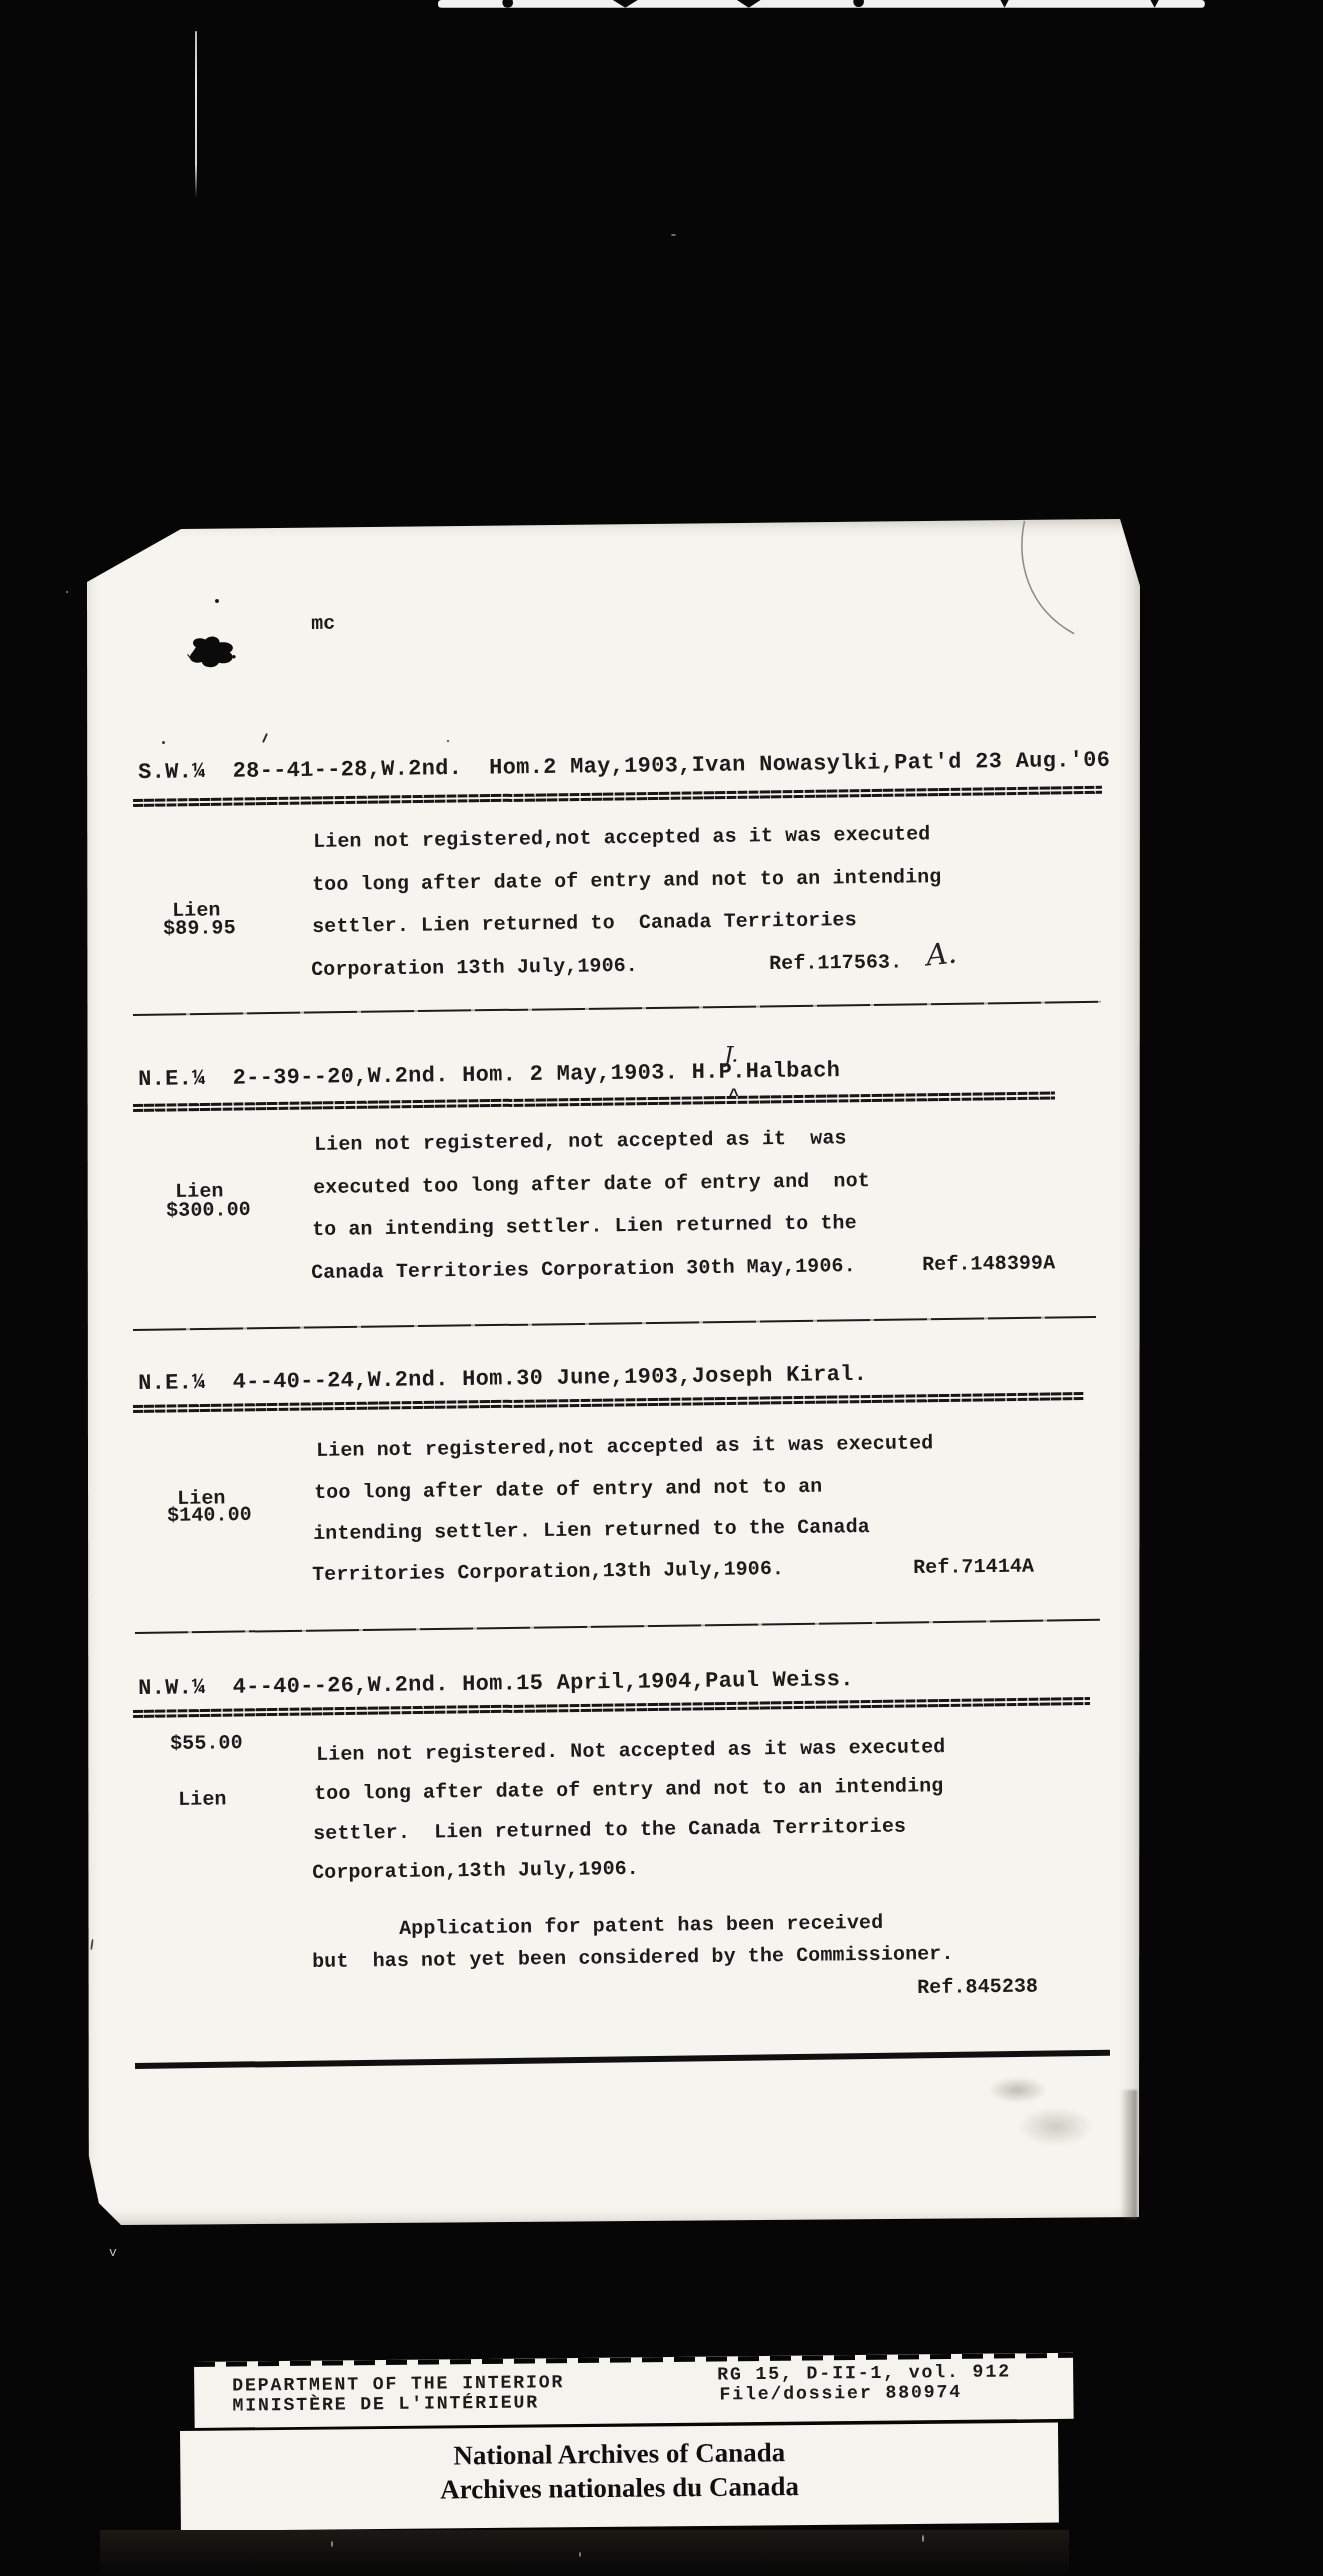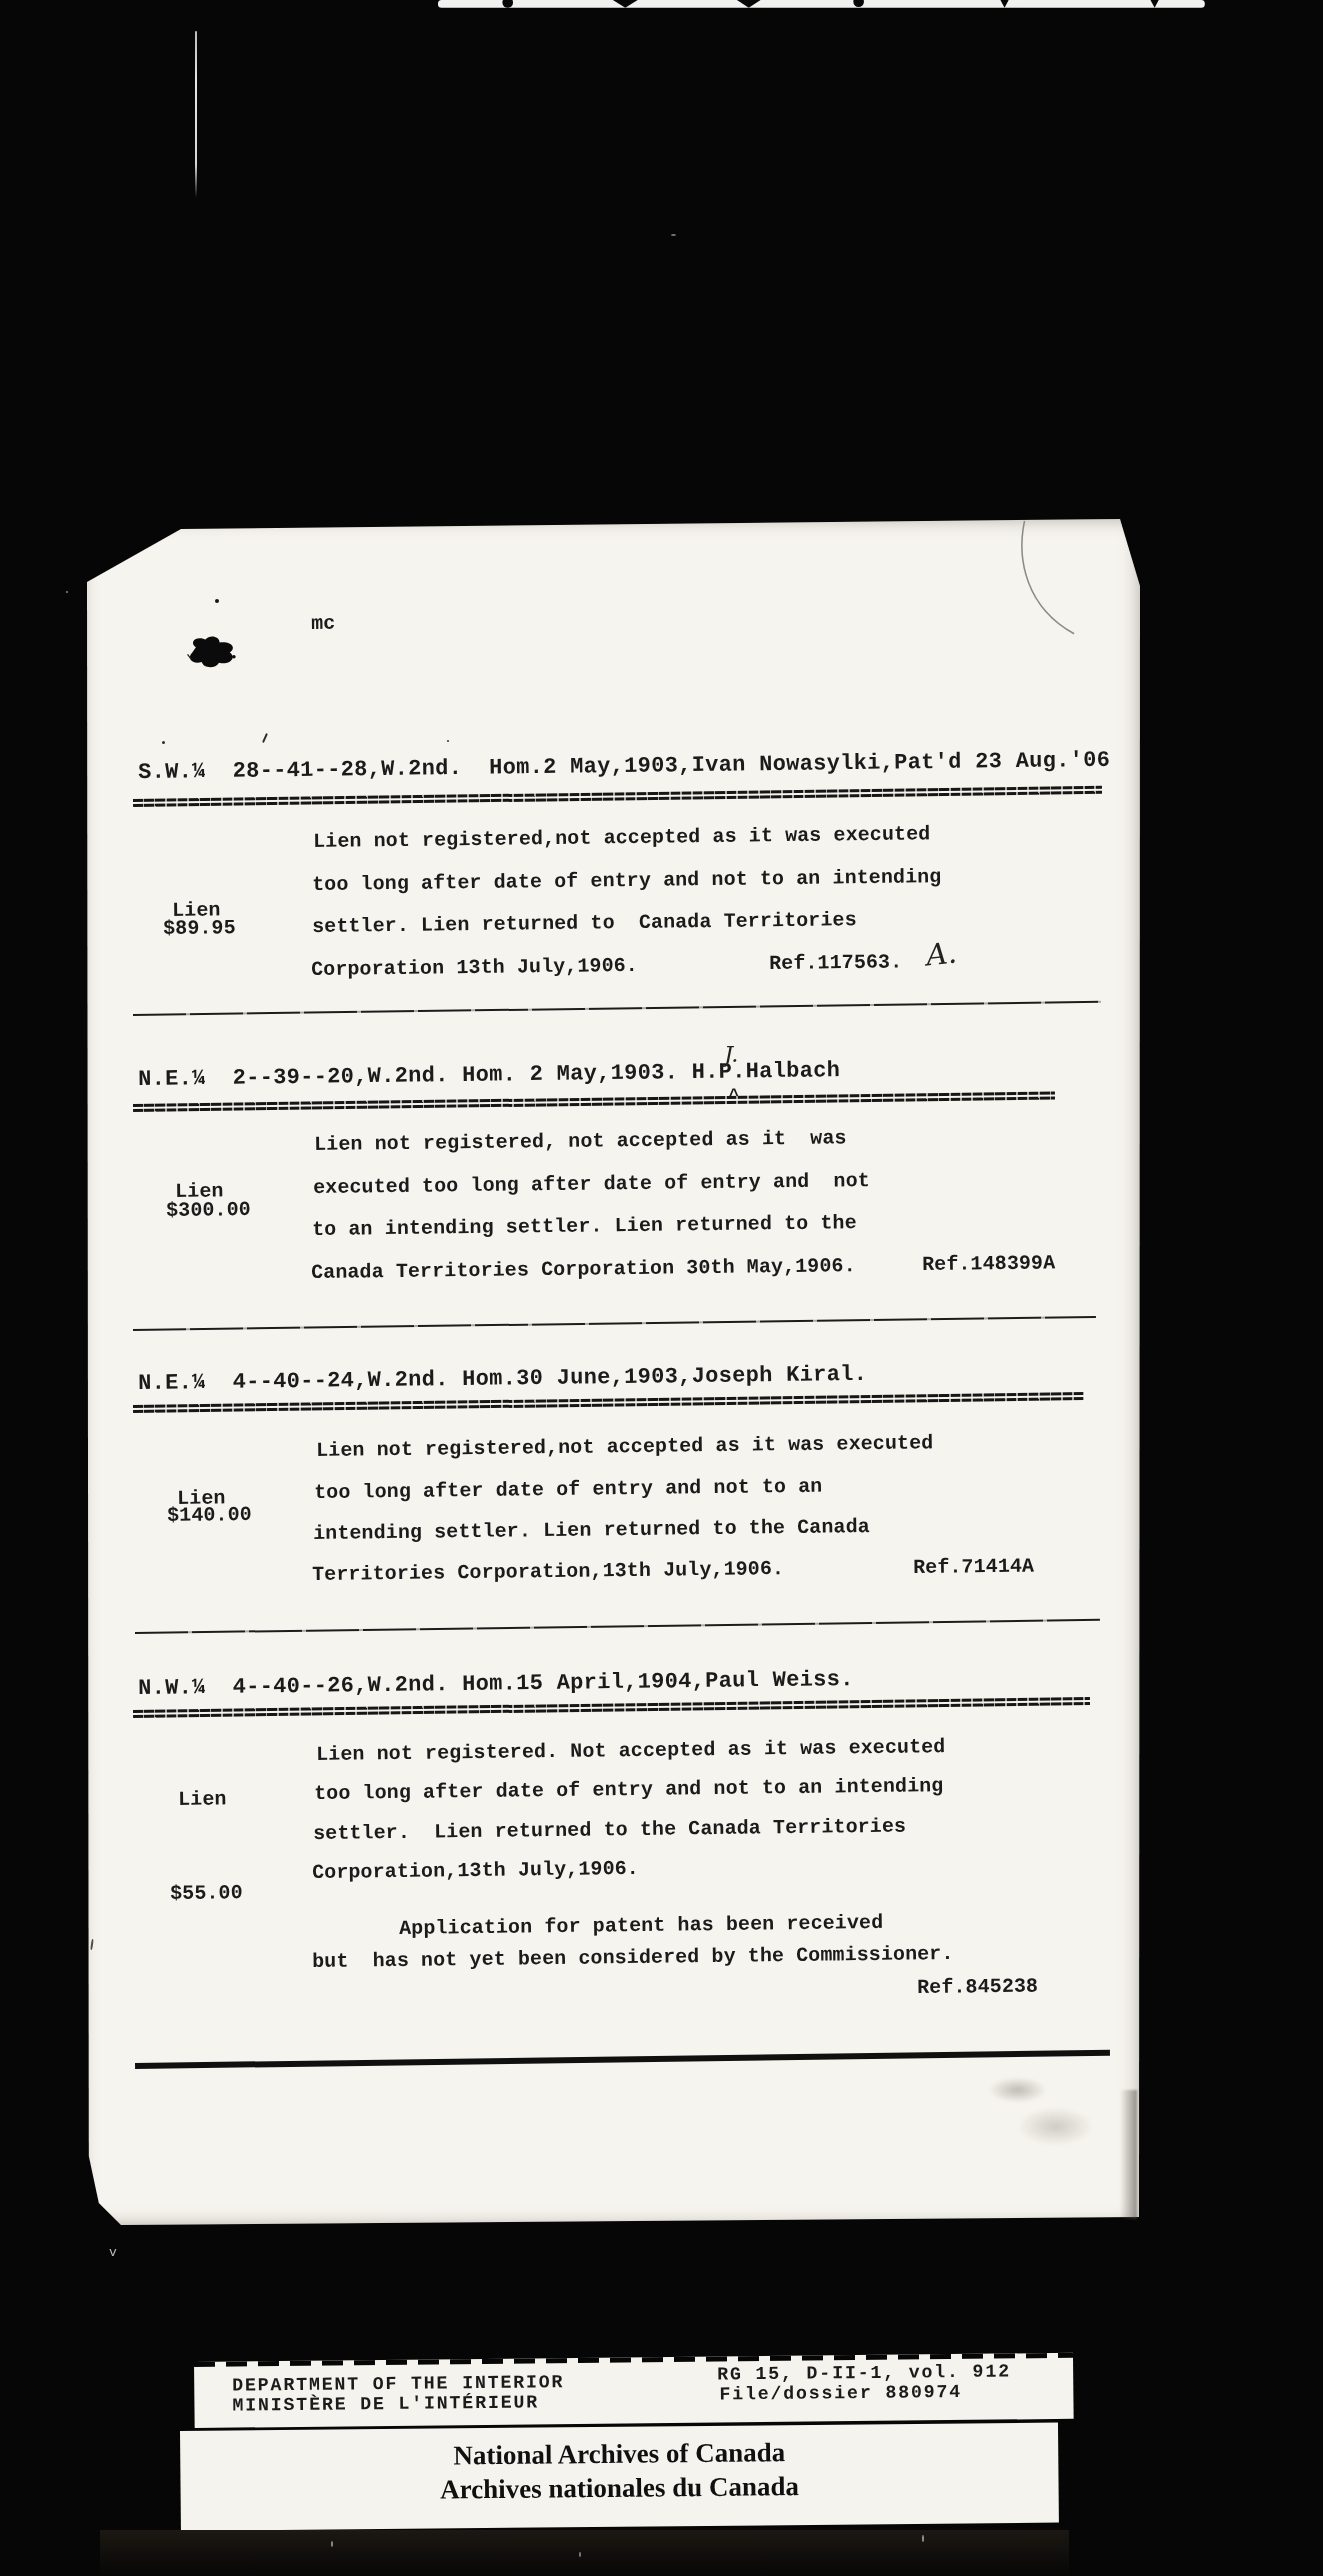--- a/index.html
+++ b/index.html
@@ -145,21 +145,21 @@
 
   <div class="rule" style="left:135px;top:1632px;width:965px;"></div>
 
   <div>
     <div class="tw hd rot" style="left:138px;top:1676px;">N.W.¼  4--40--26,W.2nd. Hom.15 April,1904,Paul Weiss.</div>
     <div class="dblu" style="left:133px;top:1710px;width:957px;">
         <i></i>
         <i></i>
       </div>
     <div class="tw bl rot" style="left:178px;top:1788px;">Lien</div>
-    <div class="tw bl rot" style="left:170px;top:1882px;">$55.00</div>
+    <div class="tw bl rot" style="left:170px;top:1732px;">$55.00</div>
     <div class="tw bl rot" style="left:316px;top:1743px;">Lien not registered. Not accepted as it was executed</div>
     <div class="tw bl rot" style="left:314px;top:1782px;">too long after date of entry and not to an intending</div>
     <div class="tw bl rot" style="left:313px;top:1822px;">settler.  Lien returned to the Canada Territories</div>
     <div class="tw bl rot" style="left:312px;top:1861px;">Corporation,13th July,1906.</div>
     <div class="tw bl rot" style="left:399px;top:1917px;">Application for patent has been received</div>
     <div class="tw bl rot" style="left:312px;top:1950px;">but  has not yet been considered by the Commissioner.</div>
     <div class="tw bl rot" style="left:917px;top:1976px;">Ref.845238</div>
   </div>
 
   <div class="rule-heavy" style="left:135px;top:2063px;width:975px;"></div>

